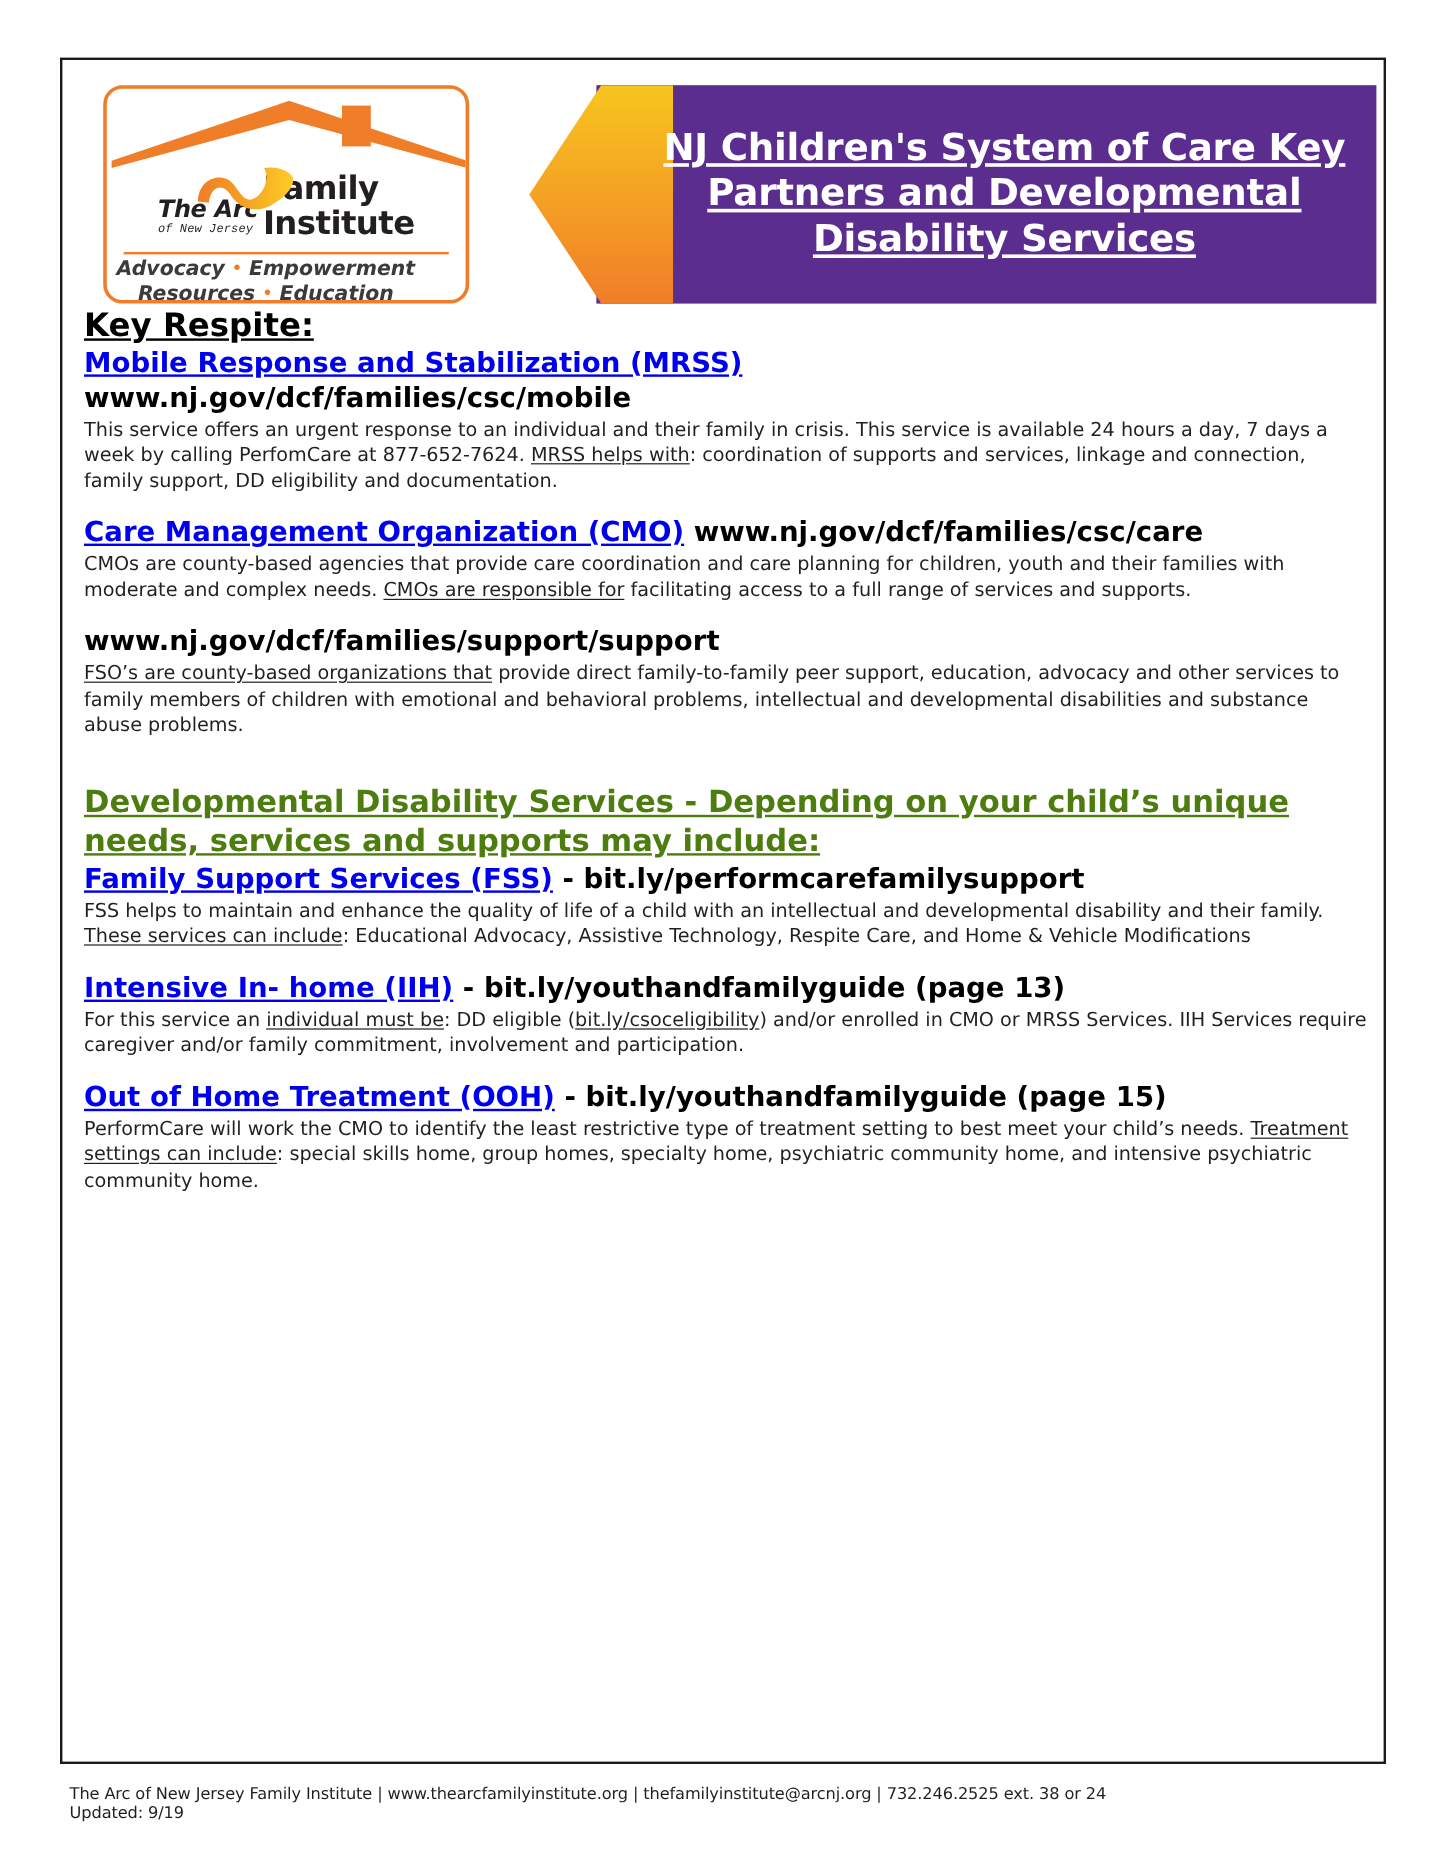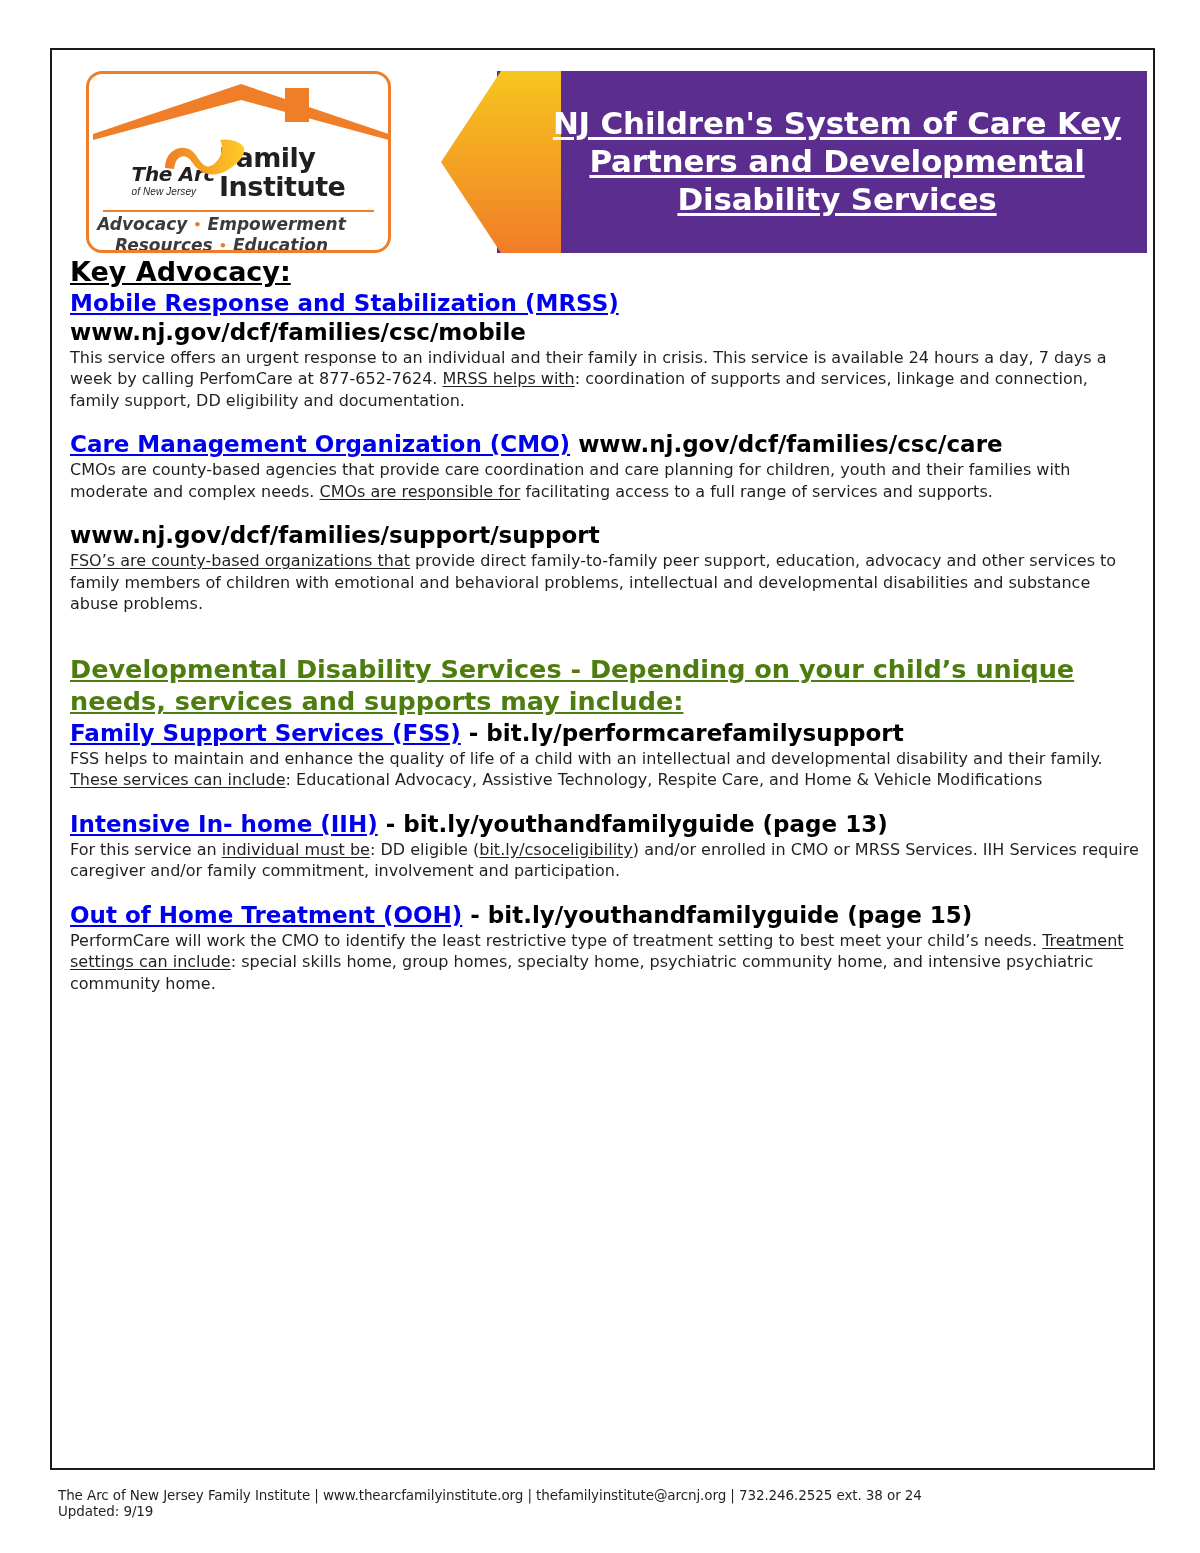--- a/index.html
+++ b/index.html
@@ -91,21 +91,21 @@
   .arc-name {
     font-family: "DejaVu Sans", sans-serif;
     font-weight: bold;
     font-style: italic;
     font-size: 20px;
     color: #231f20;
     line-height: 1;
     letter-spacing: -0.3px;
   }
   .arc-sub {
-    font-family: Liberation Sans, sans-serif;
+    font-family: Liberation Mono, monospace;
     font-style: italic;
     font-size: 10px;
     color: #231f20;
     line-height: 1.2;
     margin-top: 2px;
     letter-spacing: 0.1px;
   }
   .fi-name {
     font-family: "DejaVu Sans", sans-serif;
     font-weight: bold;
@@ -326,21 +326,21 @@
           <span>Resources</span>
           <span class="dot">•</span>
           <span>Education</span>
         </div>
       </div>
     </div>
 
     <div class="content">
 
       <div class="h-section">
-        <u>Key Advocacy:</u>
+        <u>Key Respite:</u>
       </div>
 
       <div class="entry">
         <div class="entry-head">
           <span class="lnk">Mobile Response and Stabilization (MRSS)</span>
         </div>
         <div class="entry-head">
           <span class="urlb">www.nj.gov/dcf/families/csc/mobile</span>
         </div>
         <p class="body-text"><span>This service offers an urgent response to an individual and their family in crisis. This service is available 24 hours a day, 7 days a week by calling PerfomCare at 877-652-7624. </span><u>MRSS helps with</u><span>: coordination of supports and services, linkage and connection, family support, DD eligibility and documentation.</span></p>

